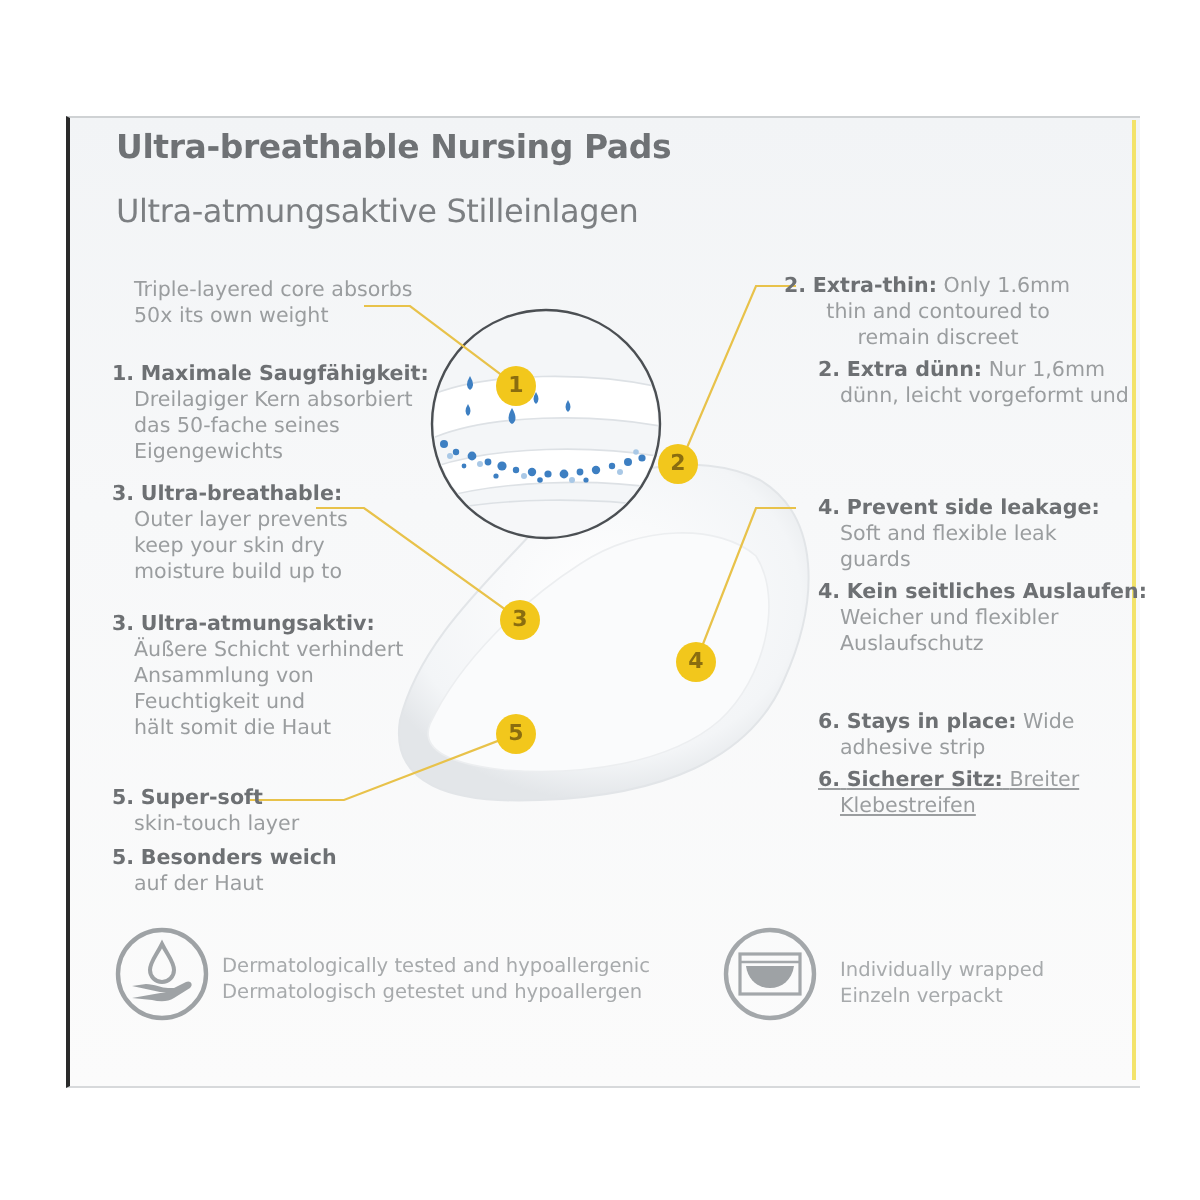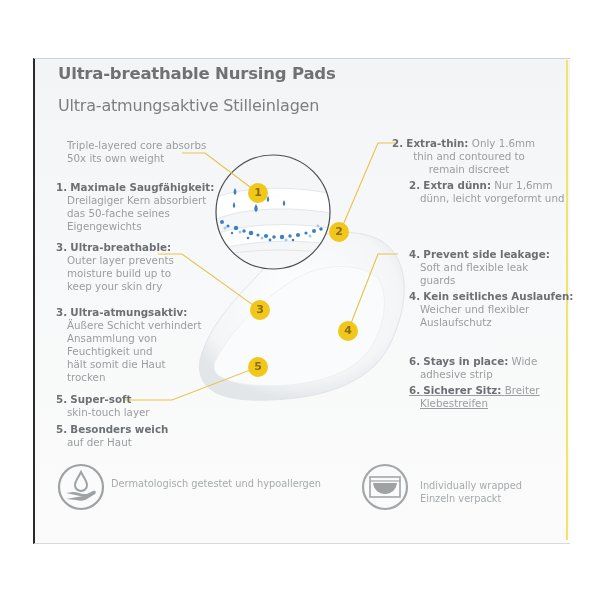--- a/index.html
+++ b/index.html
@@ -110,30 +110,29 @@
 </div>
 <div class="feat" style="left:56px;top:181px;">
   <div><span class="num">1.</span> <b>Maximale Saugfähigkeit:</b></div>
   <div class="indent">Dreilagiger Kern absorbiert</div>
   <div class="indent">das 50-fache seines</div>
   <div class="indent">Eigengewichts</div>
 </div>
 <div class="feat" style="left:56px;top:241px;">
   <div><span class="num">3.</span> <b>Ultra-breathable:</b></div>
   <div class="indent">Outer layer prevents</div>
+  <div class="indent">keep your skin dry</div>
   <div class="indent">moisture build up to</div>
-  <div class="indent">keep your skin dry</div>
 </div>
 <div class="feat" style="left:56px;top:306px;">
   <div><span class="num">3.</span> <b>Ultra-atmungsaktiv:</b></div>
   <div class="indent">Äußere Schicht verhindert</div>
   <div class="indent">Ansammlung von</div>
   <div class="indent">Feuchtigkeit und</div>
   <div class="indent">hält somit die Haut</div>
-  <div class="indent">trocken</div>
 </div>
 <div class="feat" style="left:56px;top:393px;">
   <div><span class="num">5.</span> <b>Super-soft</b></div>
   <div class="indent">skin-touch layer</div>
 </div>
 <div class="feat" style="left:56px;top:423px;">
   <div><span class="num">5.</span> <b>Besonders weich</b></div>
   <div class="indent">auf der Haut</div>
 </div>
 
@@ -166,20 +165,21 @@
 </div>
 
 <div class="icon-wrap" style="left:57px;top:463px;">
   <svg width="48" height="48" viewBox="0 0 48 48">
     <circle cx="24" cy="24" r="22" fill="none" stroke="#9ea2a5" stroke-width="2.2"></circle>
     <path d="M24,9 C21,15 18,18 18,22 a6,6 0 0 0 12,0 C30,18 27,15 24,9 Z" fill="none" stroke="#9ea2a5" stroke-width="2"></path>
     <path d="M9,30 L16,29 C20,29 24,31 27,31 L31,31 C32,31 32,33 31,33 L23,33 M26,33 L36,28 C38,27 40,29 38,31 L30,36 C27,38 23,38 19,37 L9,36 Z" fill="#9ea2a5"></path>
   </svg>
 </div>
 <div class="icon-text" style="left:111px;top:477px;">
+  <div>Dermatologically tested and hypoallergenic</div>
   <div>Dermatologisch getestet und hypoallergen</div>
 </div>
 
 <div class="icon-wrap" style="left:361px;top:463px;">
   <svg width="48" height="48" viewBox="0 0 48 48">
     <circle cx="24" cy="24" r="22" fill="none" stroke="#a3a7aa" stroke-width="2.2"></circle>
     <rect x="9" y="14" width="30" height="20" fill="none" stroke="#a3a7aa" stroke-width="1.6"></rect>
     <line x1="9" y1="18" x2="39" y2="18" stroke="#a3a7aa" stroke-width="1.2"></line>
     <path d="M12,20 L36,20 C35,27 30,31 24,31 C18,31 13,27 12,20 Z" fill="#9ea2a5"></path>
   </svg>

